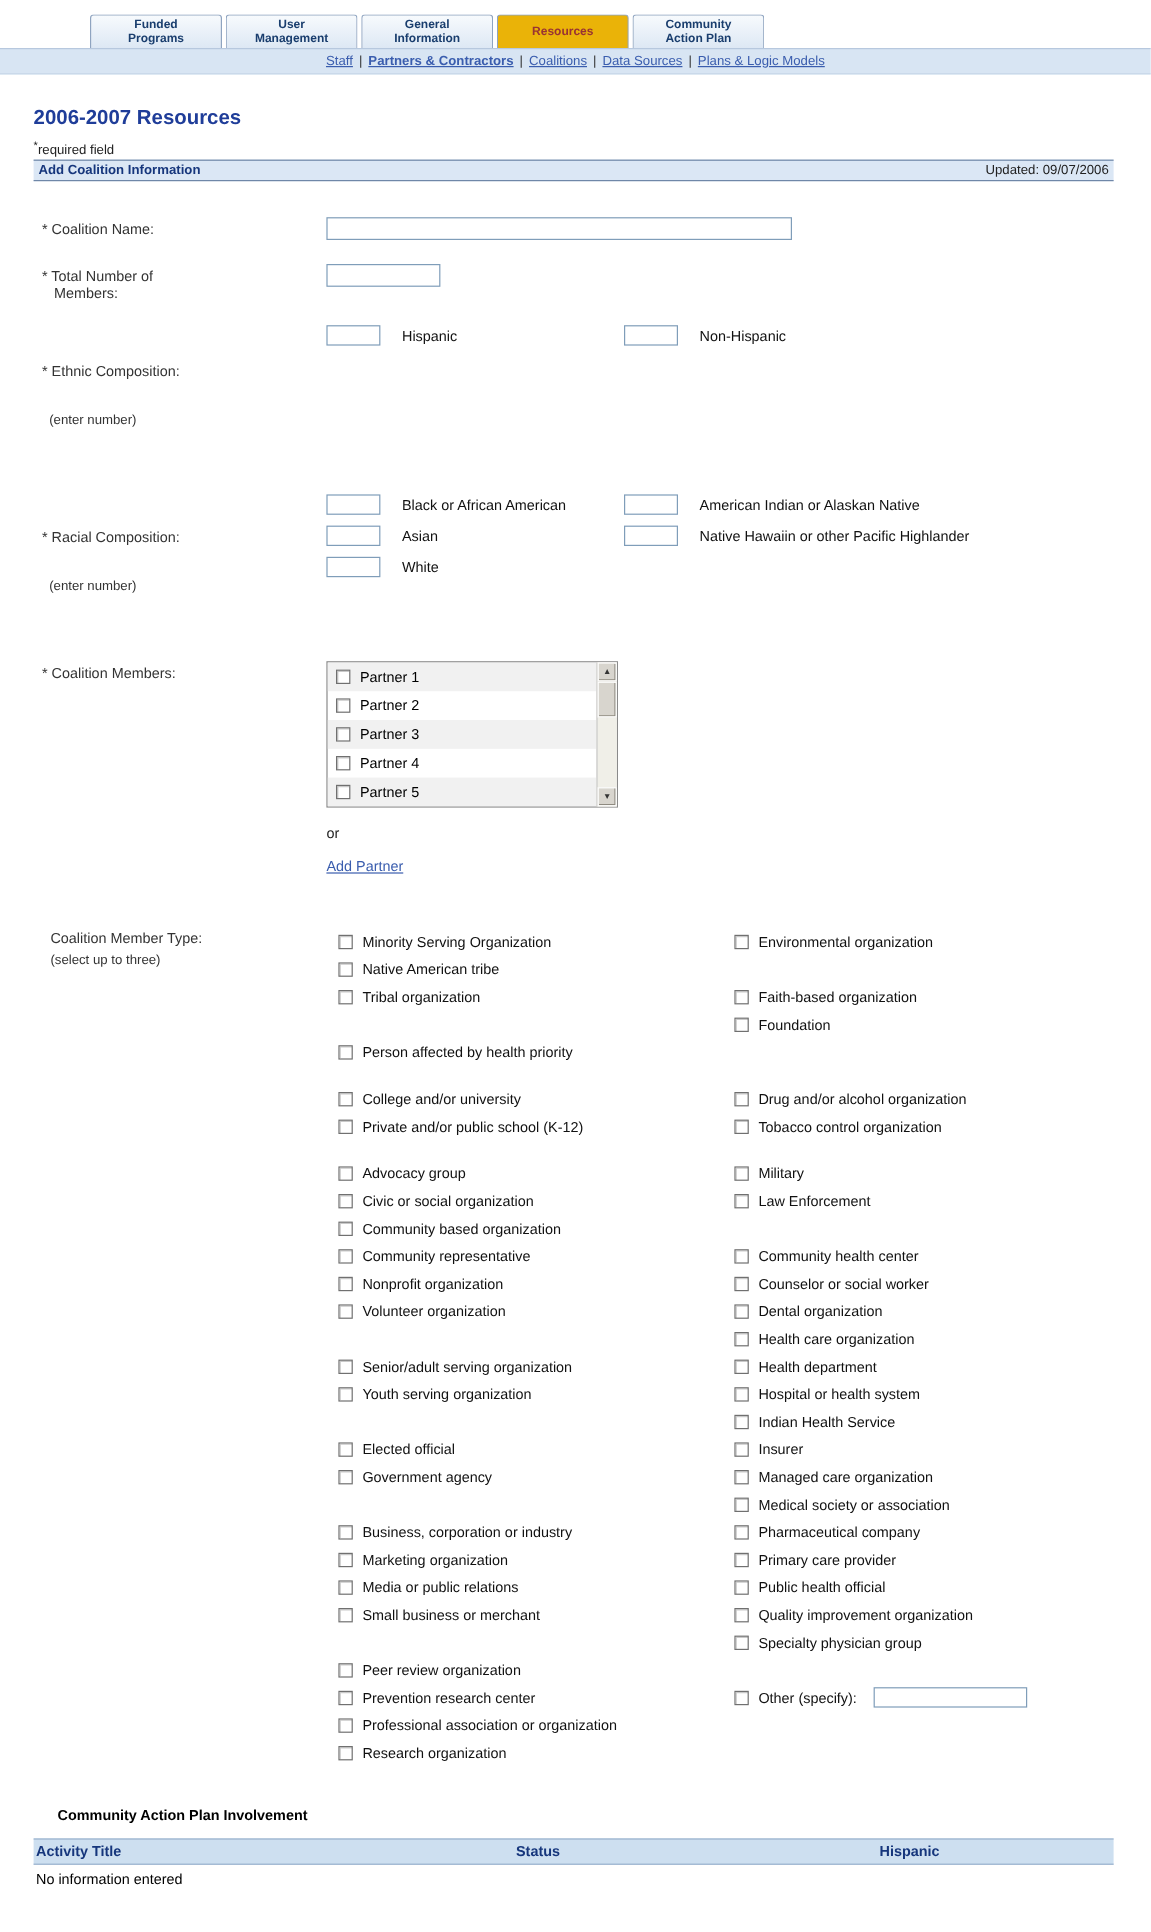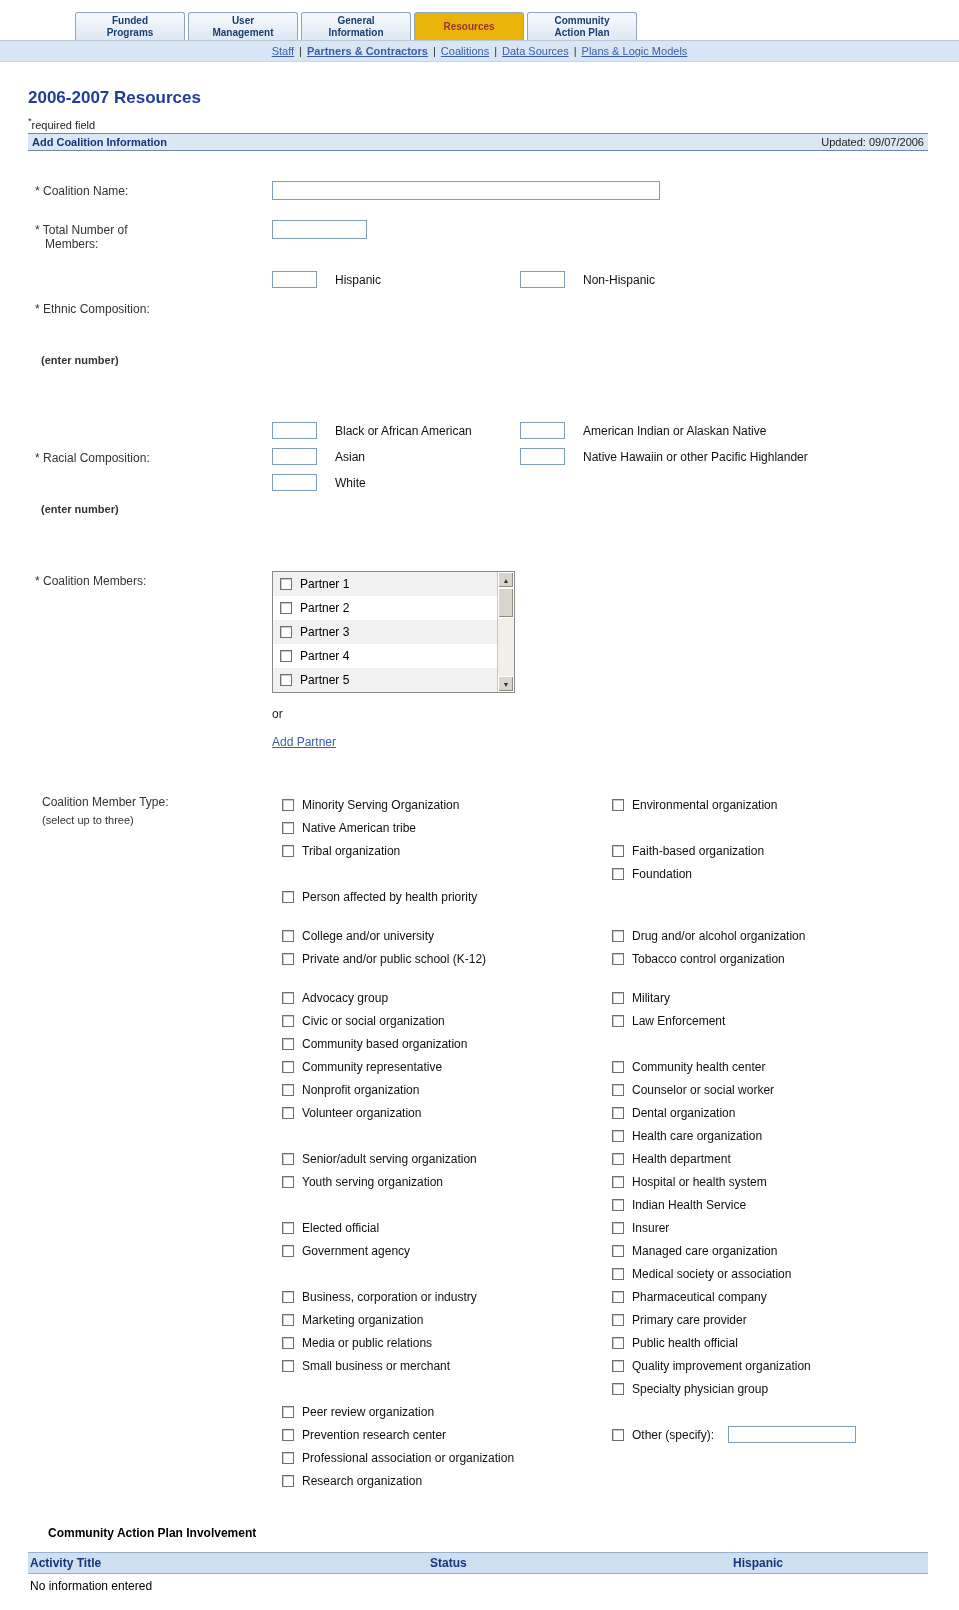--- a/index.html
+++ b/index.html
@@ -41,21 +41,21 @@
     border-top:1px solid #6f87a8; border-bottom:1px solid #6f87a8;
     display:flex; justify-content:space-between; align-items:center;
     padding:2px 4px; font-size:11px;text-align:center;
   }
   .section-title { font-weight:bold; color:#16367c; }
   .section-updated { color:#222; }
   
   .form { margin-left:7px; }
   .frow { display:flex; align-items:flex-start; }
   .flabel { width:237px; color:#333; padding-top:3px; white-space:pre-wrap; }
-  .fnote { font-size:11px; margin-top:10px; margin-left:6px; color:#333;font-weight:bold; }
+  .fnote { font-size:11px; margin-top:0; margin-left:6px; color:#333; }
   .text-input, .num-input, .other-input {
     border:1px solid var(--input-border, #7f9db9);
     font-family:"Liberation Sans", sans-serif; font-size:12px;
     padding:1px 3px; background:#fff;
   }
   .text-input { height:19px; }
   .w-name  { width:388px; }
   .w-total { width:95px; }
   .num-input { width:45px; height:17px; }
   .num-col { display:flex; flex-direction:column; gap:9px; padding-top:2px; }

